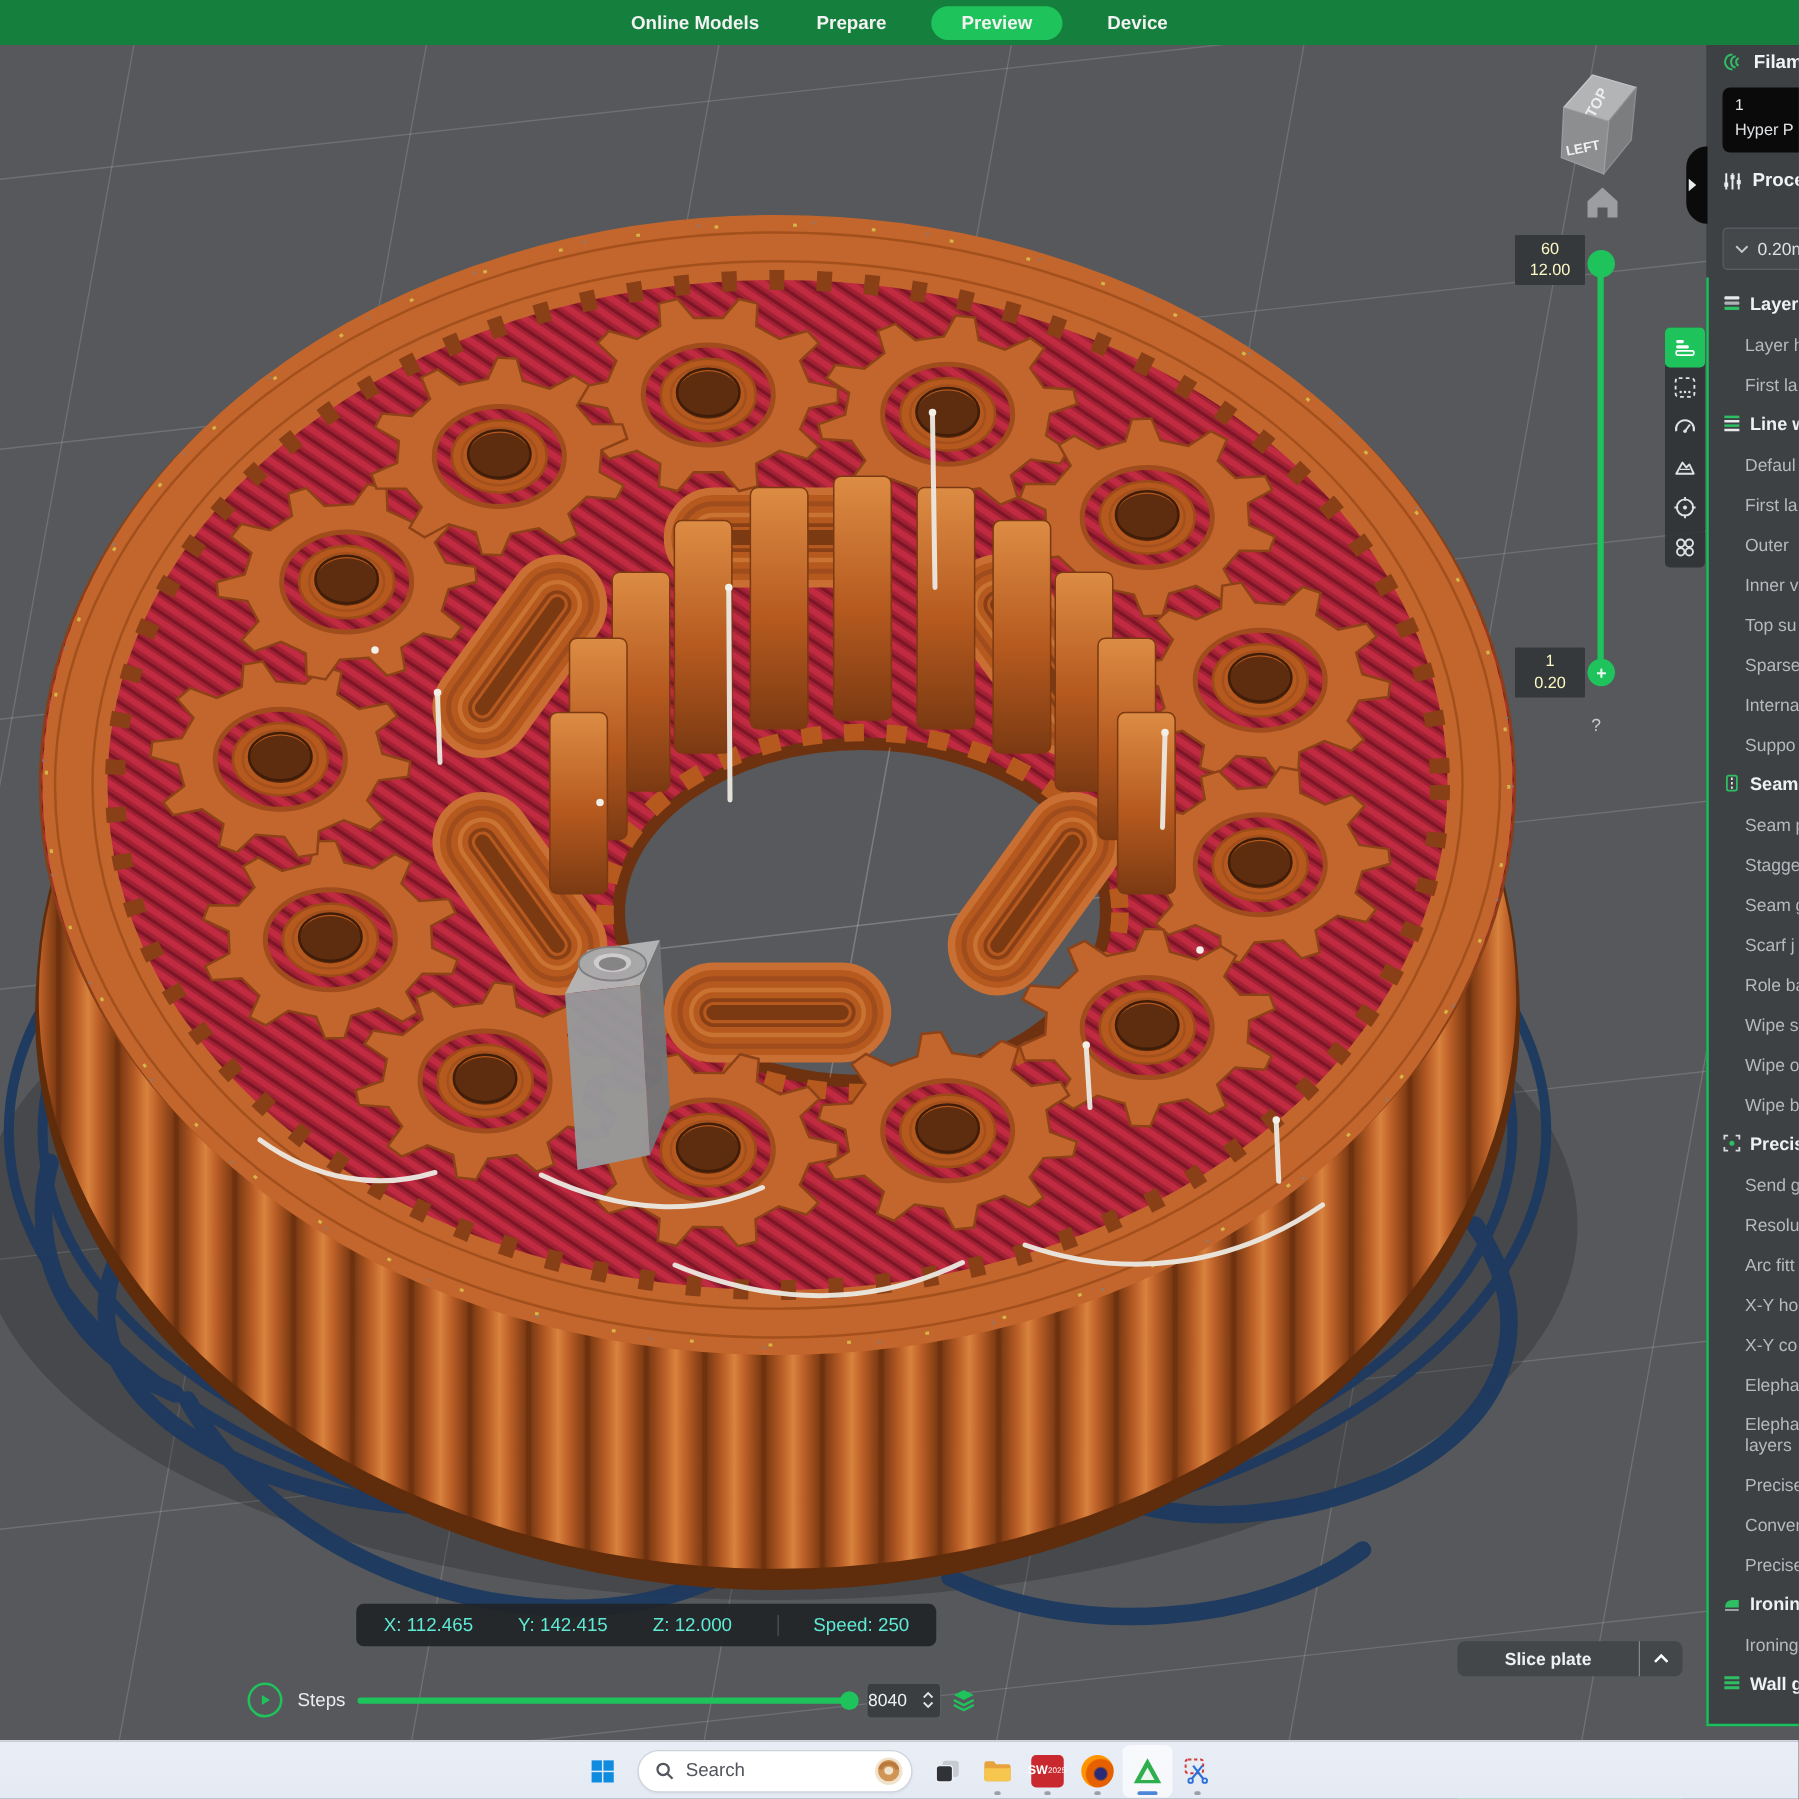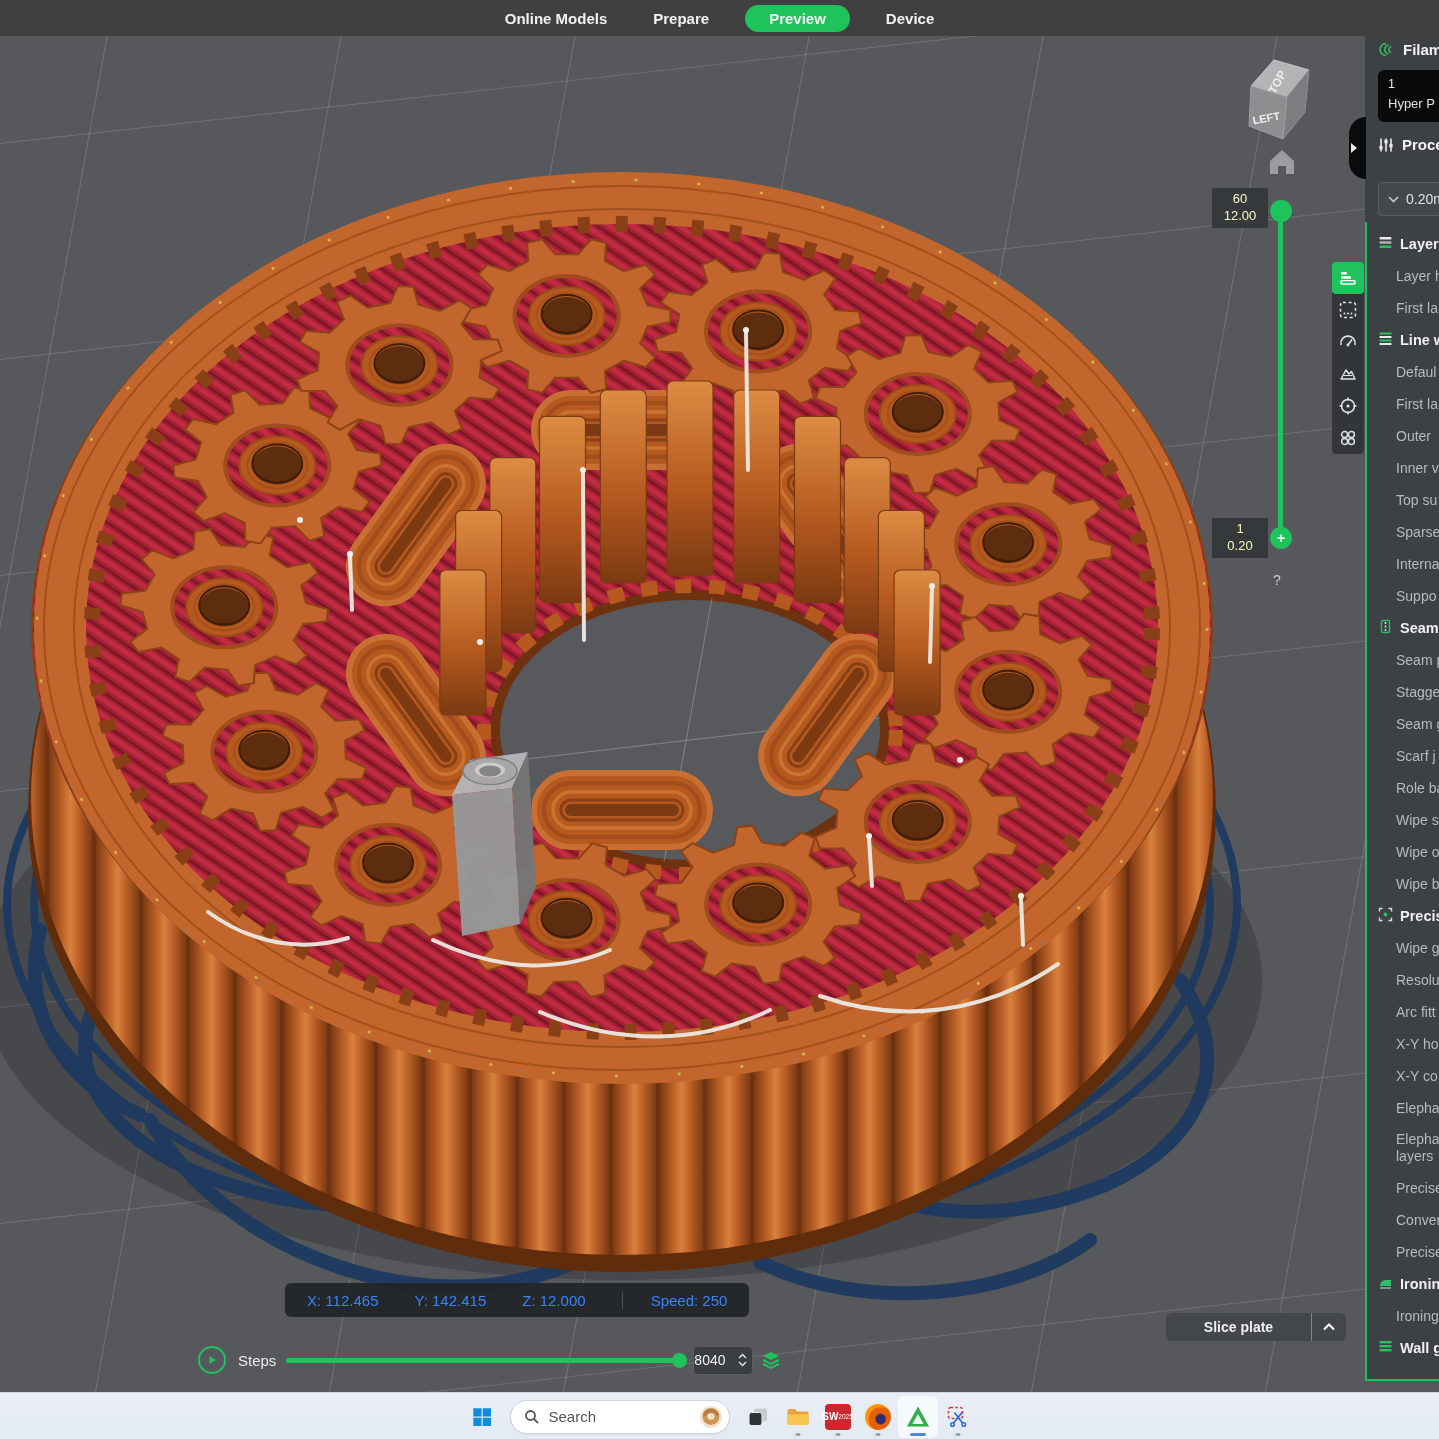--- a/index.html
+++ b/index.html
@@ -1,39 +1,39 @@
 <!DOCTYPE html>
 <html><head>
 <meta charset="utf-8">
 <style>
   html,body{margin:0;padding:0;width:1439px;height:1439px;overflow:hidden;
     background:#56585b;font-family:"Liberation Sans",sans-serif;position:relative}
   
-  .topbar{position:absolute;left:0;top:0;width:1439px;height:36px;background:#404040;
+  .topbar{position:absolute;left:0;top:0;width:1439px;height:36px;background:#15803d;
     display:flex;align-items:center;justify-content:center;gap:26px;z-index:40}
   .tb-tab{color:#f2f2f2;font-size:15px;font-weight:bold;padding:5px 10px;cursor:pointer;white-space:nowrap}
   .tb-tab.active{background:#1fc35c;border-radius:16px;padding:5px 24px}
   
   .viewport{position:absolute;left:0;top:36px;width:1365px;height:1356px}
   #scene{position:absolute;left:0;top:0}
   
   .lslider-track{position:absolute;left:1278px;top:175px;width:5px;height:327px;background:#1fc35c;border-radius:3px}
   .lhandle{position:absolute;width:22px;height:22px;border-radius:50%;background:#1fc35c;left:1270px;
     display:flex;align-items:center;justify-content:center;color:#eafaf0;font-size:14px;font-weight:bold;cursor:pointer}
   .ltip{position:absolute;width:56px;background:#36393c;border-radius:1px;color:#fef9c3;font-size:13px;
     text-align:center;padding:3px 0;line-height:1.3}
   .lhelp{position:absolute;left:1273px;top:536px;color:#c9cbcd;font-size:14px;cursor:pointer}
   
   .side-toolbar{position:absolute;left:1332px;top:226px;width:32px;background:rgba(46,49,52,.88);
     border-radius:4px;display:flex;flex-direction:column;z-index:10}
   .st-btn{width:32px;height:32px;display:flex;align-items:center;justify-content:center;cursor:pointer}
   .st-btn.active{background:#1fc35c;border-radius:4px}
   
   .coords{position:absolute;left:285px;top:1247px;height:34px;background:rgba(32,36,39,.92);border-radius:6px;
-    display:flex;align-items:center;color:#3b82f6;font-size:15px;padding:0 22px;gap:36px}
+    display:flex;align-items:center;color:#5eead4;font-size:15px;padding:0 22px;gap:36px}
   .coords .seg{white-space:nowrap}
   .coords .seg.div{border-left:1px solid #4d5154;padding-left:28px}
   
   .stepsbar{position:absolute;left:198px;top:1308px;height:32px;display:flex;align-items:center;color:#e9ebed;font-size:15px}
   .playbtn{width:28px;height:28px;border-radius:50%;border:2px solid #1fc35c;display:flex;align-items:center;
     justify-content:center;cursor:pointer;box-sizing:border-box}
   .steps-label{margin:0 10px 0 12px}
   .steps-track{position:relative;width:393px;height:5px;background:#1fc35c;border-radius:3px;cursor:pointer}
   .steps-thumb{position:absolute;right:-8px;top:-5px;width:15px;height:15px;border-radius:50%;background:#1fc35c;cursor:pointer}
   .steps-box{margin-left:14px;width:60px;height:29px;background:#3a3e41;border:1px solid #5b5f62;border-radius:4px;
@@ -598,21 +598,21 @@
         <span>Wipe b</span>
       </div>
       <div class="srow sec">
         <span><svg width="15" height="15" viewBox="0 0 15 15">
             <path d="M1.5 4.5 V1.5 H4.5 M10.5 1.5 H13.5 V4.5 M13.5 10.5 V13.5 H10.5 M4.5 13.5 H1.5 V10.5" stroke="#d9dcde" fill="none" stroke-width="1.4"></path>
             <circle cx="7.5" cy="7.5" r="2" fill="#2fbf63"></circle>
           </svg></span>
         <span>Precis</span>
       </div>
       <div class="srow item">
-        <span>Wipe g</span>
+        <span>Send g</span>
       </div>
       <div class="srow item">
         <span>Resolu</span>
       </div>
       <div class="srow item">
         <span>Arc fitt</span>
       </div>
       <div class="srow item">
         <span>X-Y ho</span>
       </div>

